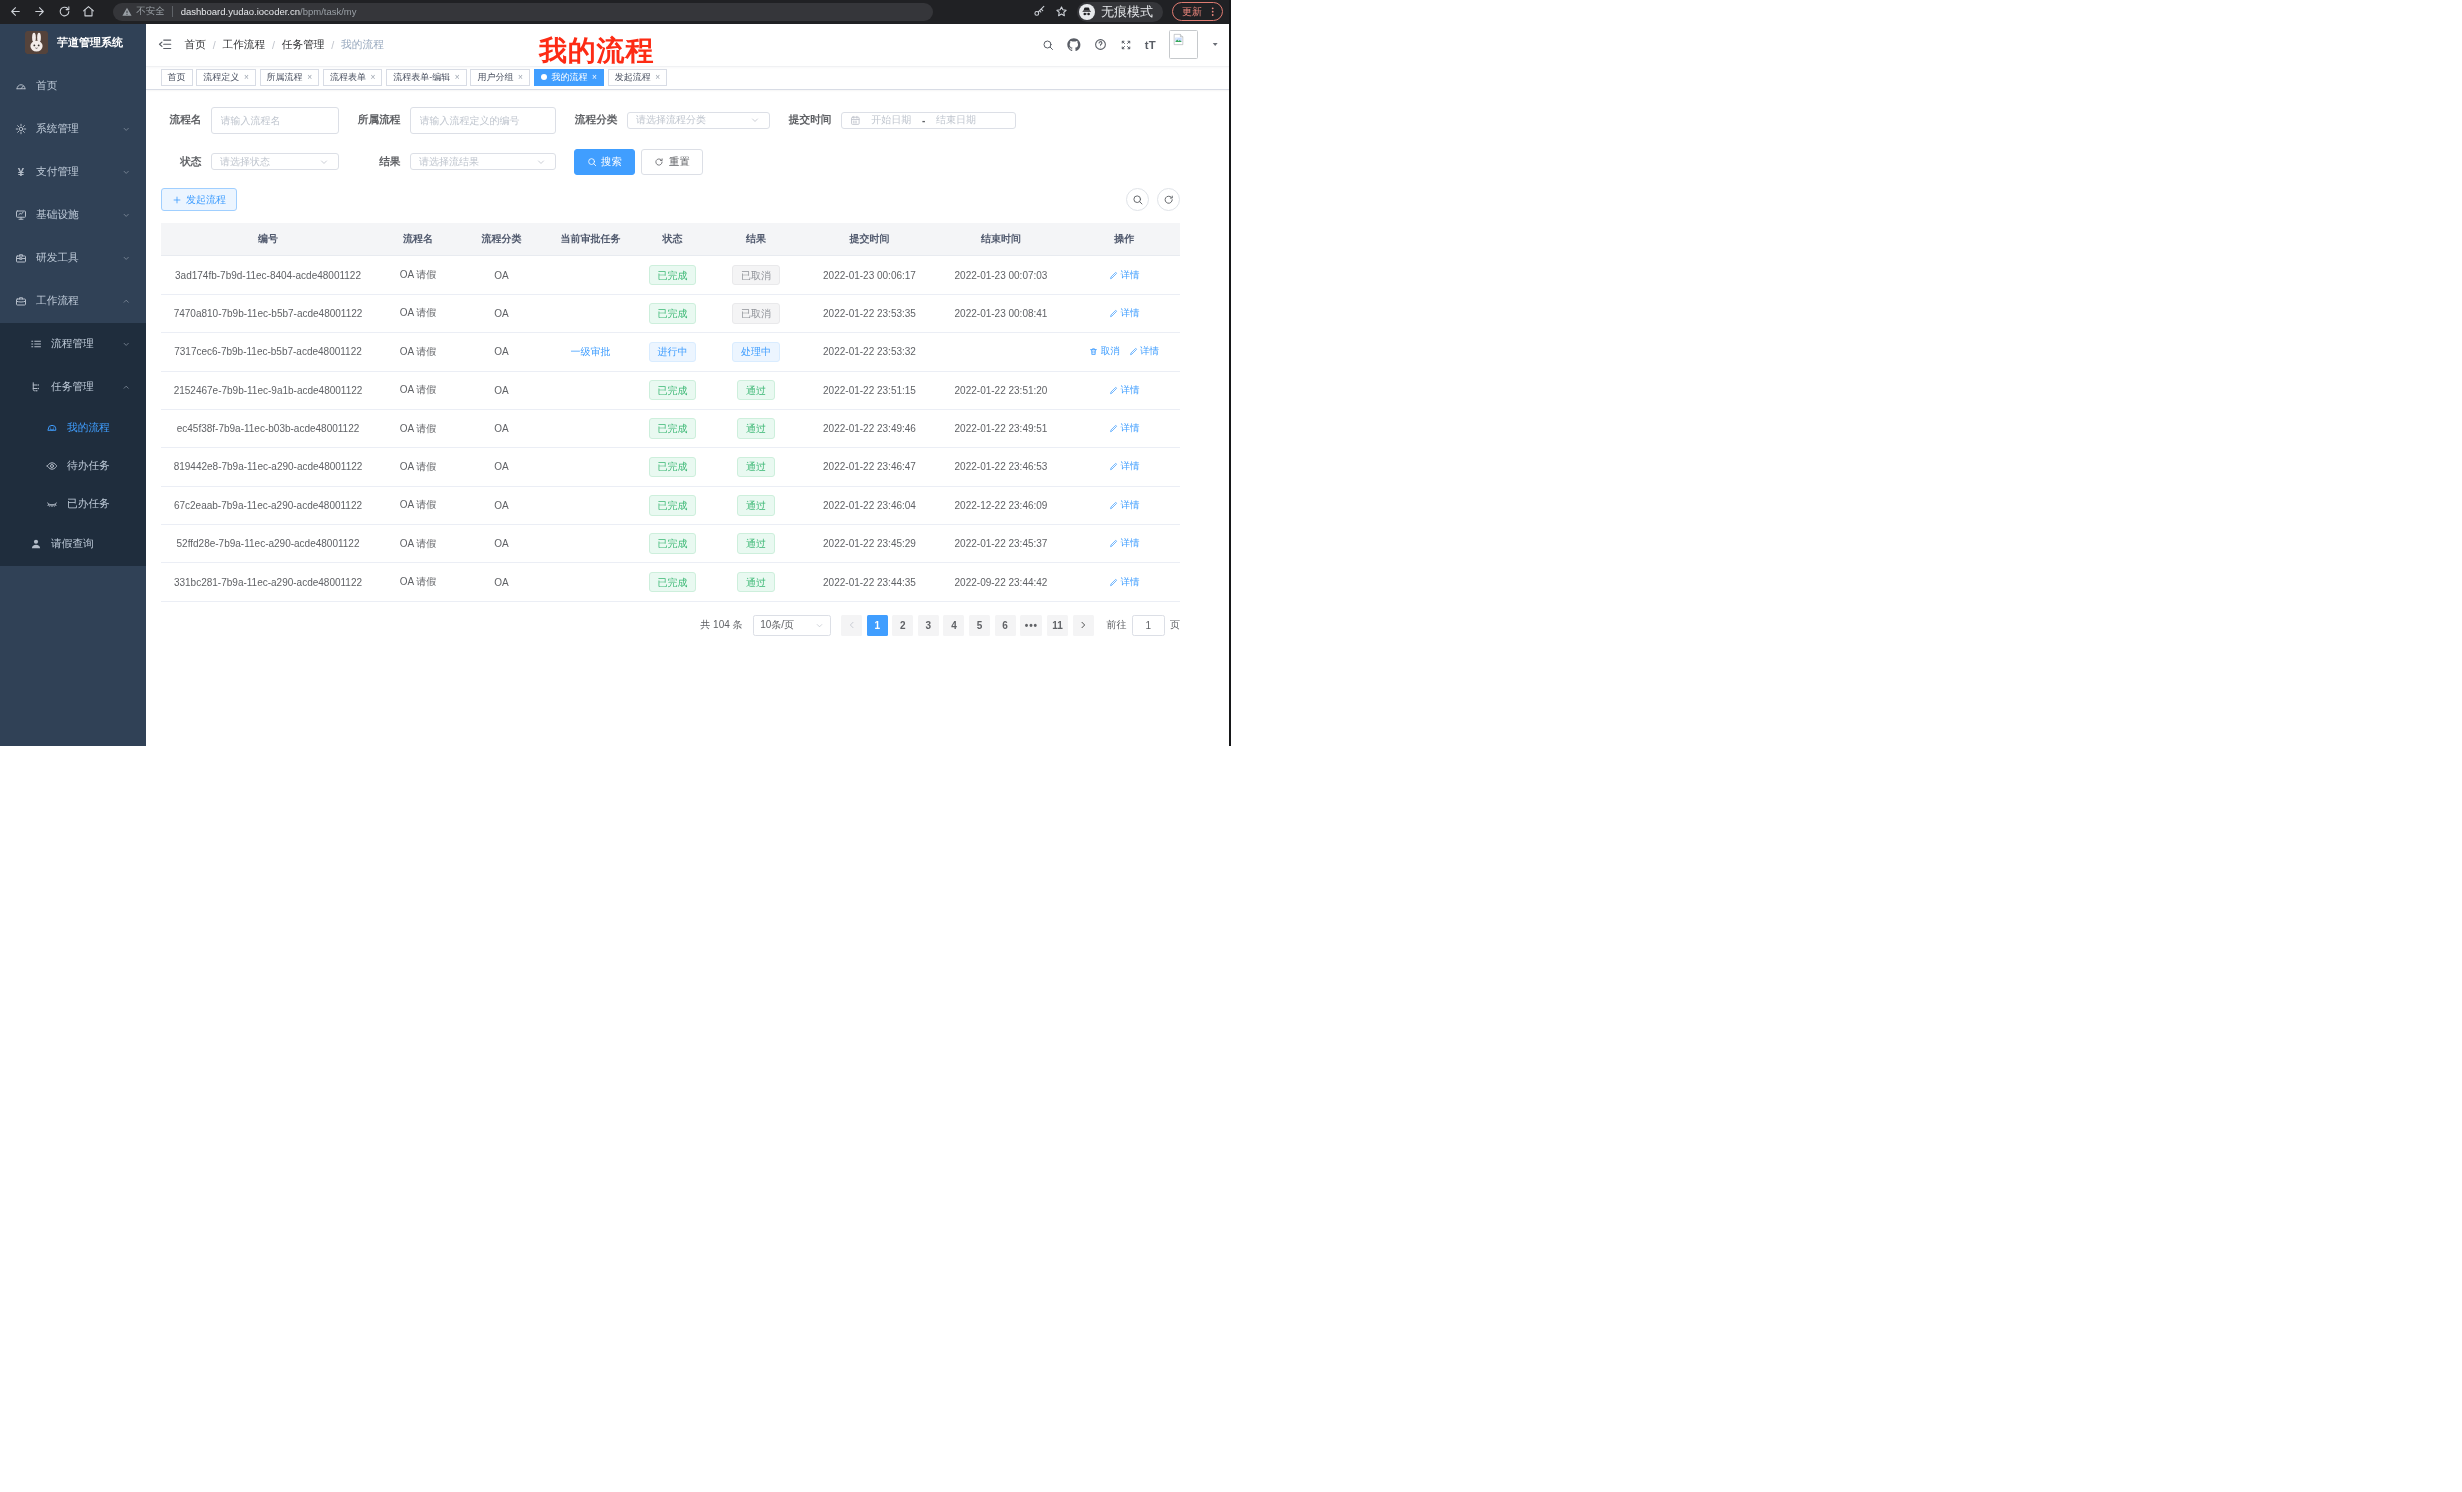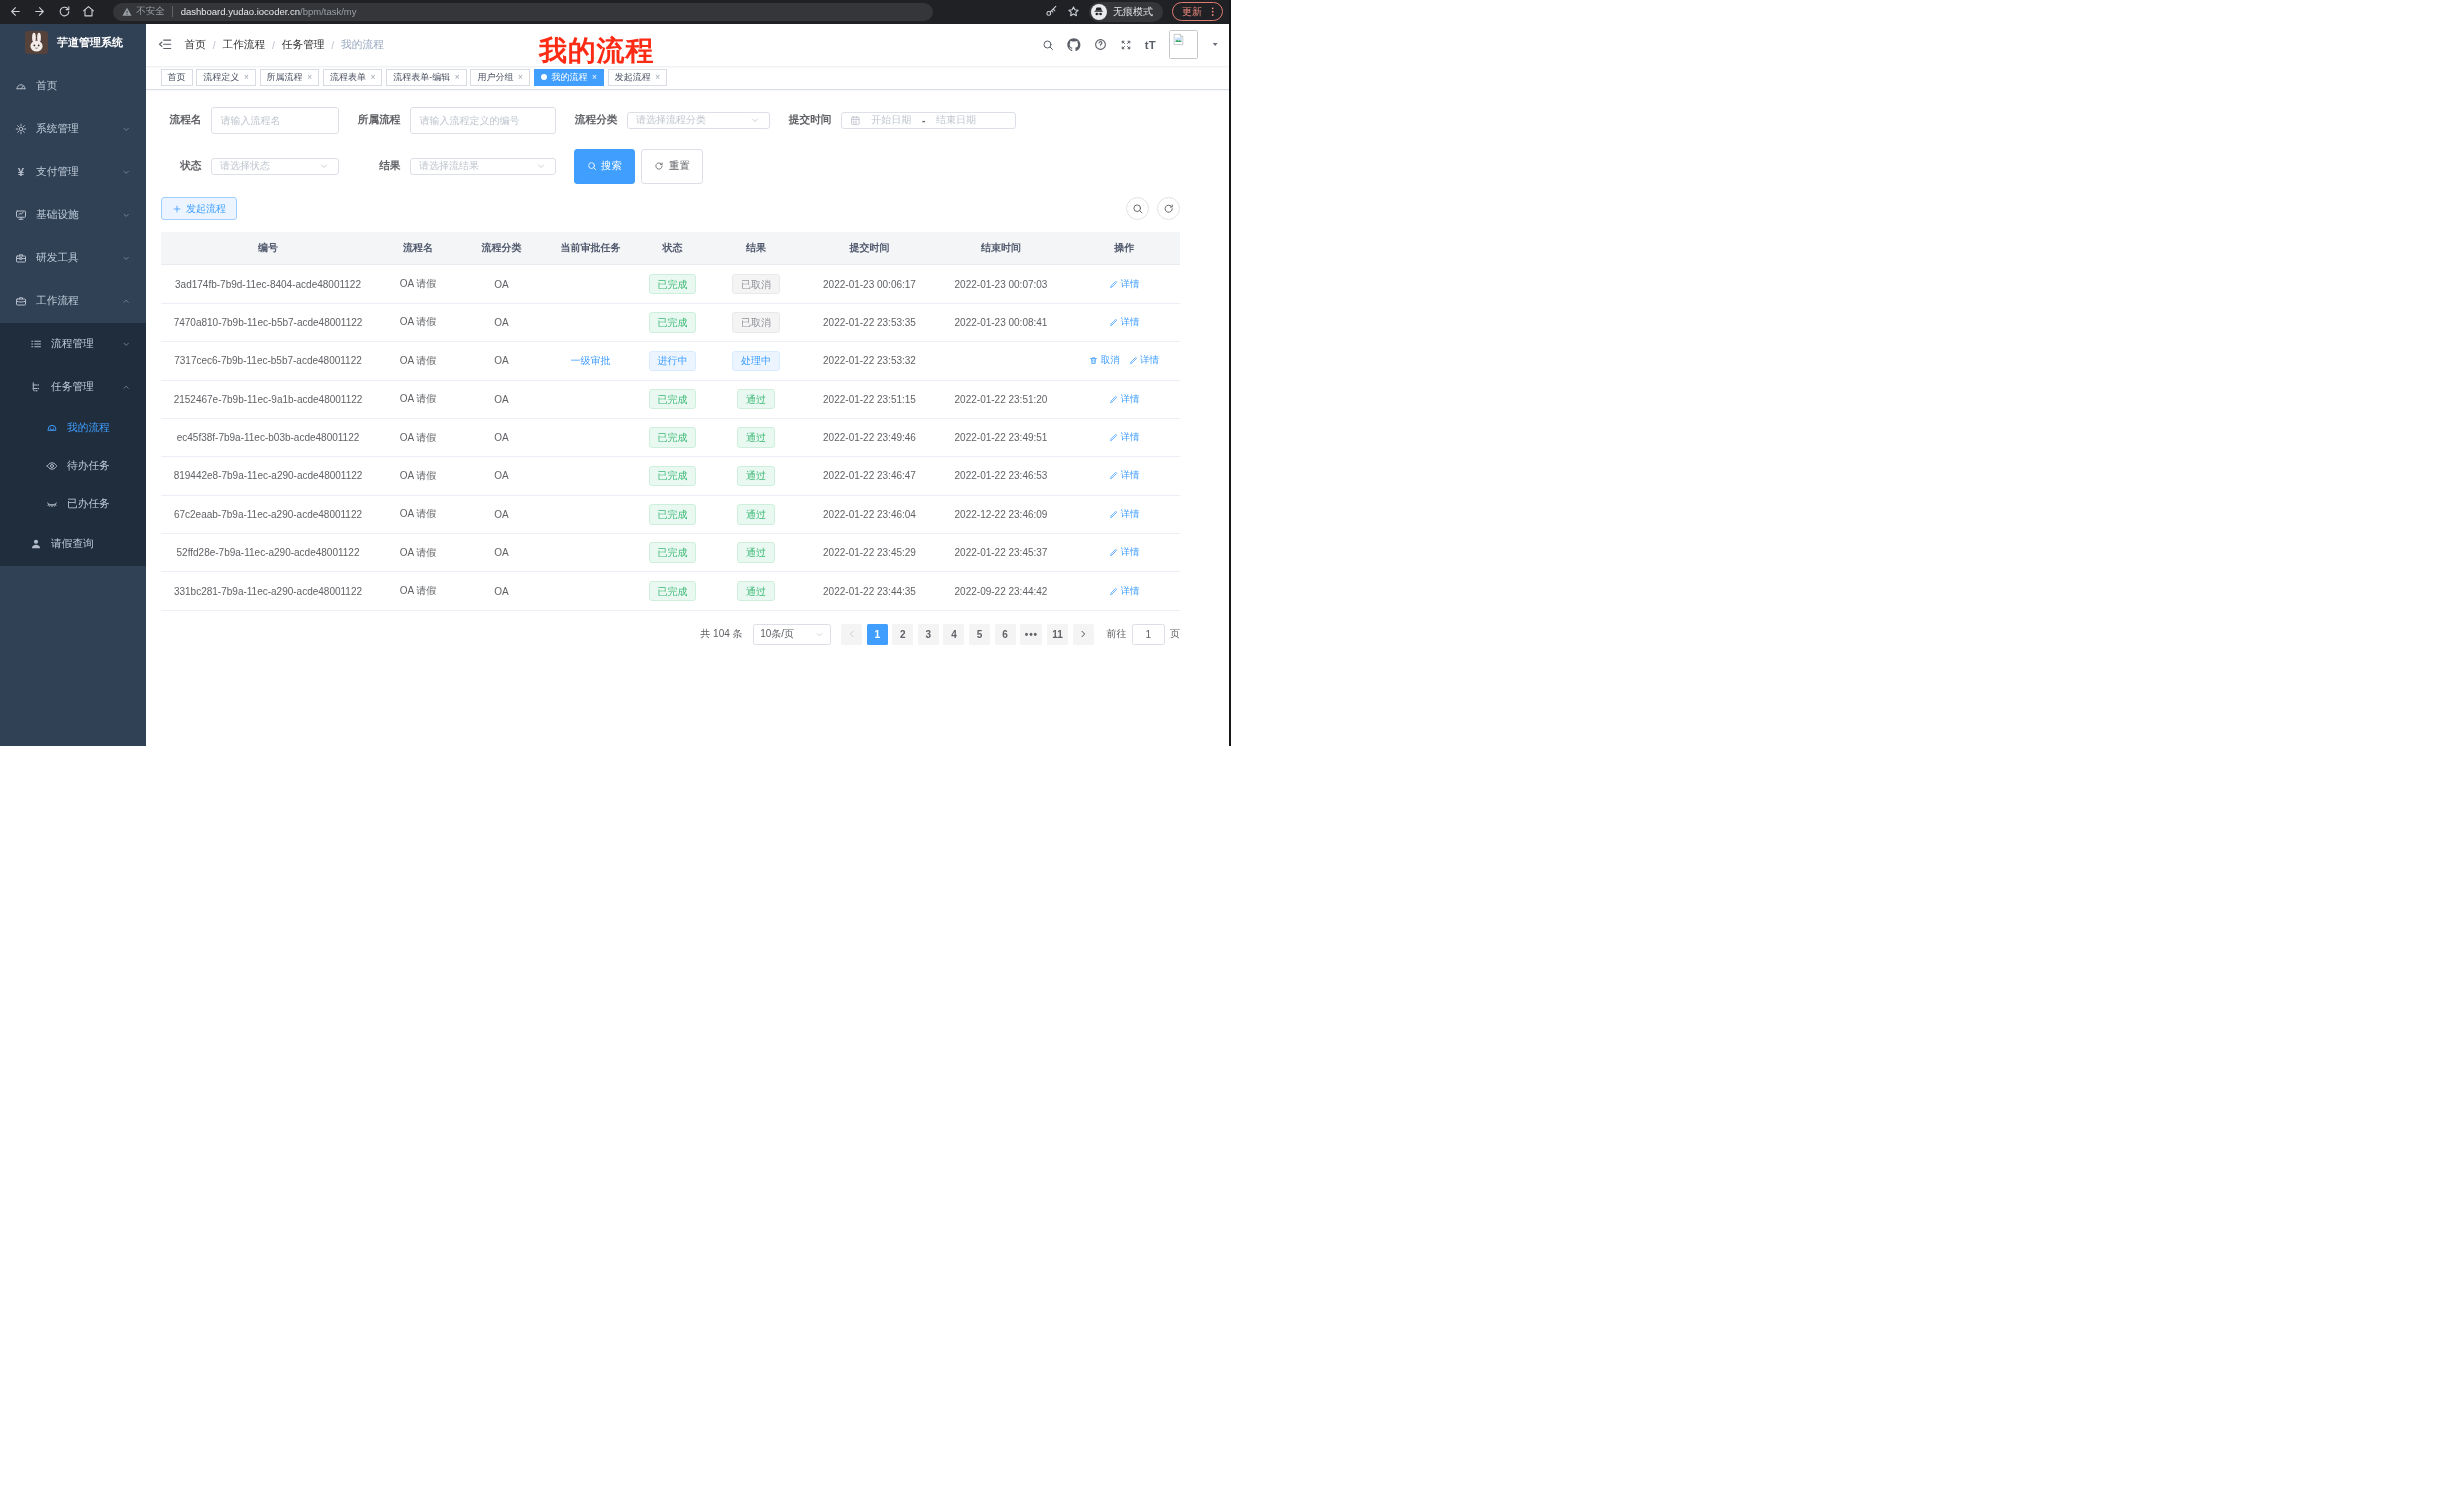--- a/index.html
+++ b/index.html
@@ -15,21 +15,21 @@
   .chrome { position:absolute; top:0; left:0; right:0; height:23.6px; background:#202124; display:flex; align-items:center; padding:0 7.6px 0 9px; z-index:60; }
   .chrome .navic { width:13px; height:13px; color:#ced2d8; margin-right:11.4px; cursor:pointer; }
   .urlbar { width:820px; height:17.5px; margin-left:6px; background:#35363a; border-radius:9px; display:flex; align-items:center; padding:0 9px; font-size:9.5px; color:#e8eaed; }
   .urlbar .warn { width:10px; height:10px; color:#9aa0a6; }
   .urlbar .sec { color:#9aa0a6; margin-left:4.6px; }
   .urlbar .div { width:0.8px; height:10.7px; background:#5f6368; margin:0 7.6px; }
   .urlbar .host { color:#e8eaed; }
   .urlbar .path { color:#9aa0a6; }
   .chrome-right { margin-left:auto; display:flex; align-items:center; gap:9px; }
   .chrome-right .navic { margin-right:0; }
-  .incog { display:flex; align-items:center; gap:6px; background:#35363a; border-radius:10.7px; height:20.5px; padding:0 10px 0 2.3px; color:#e8eaed; font-size:10px; }
+  .incog { display:flex; align-items:center; gap:6px; background:#35363a; border-radius:10.7px; height:20.5px; padding:0 10px 0 2.3px; color:#e8eaed; font-size:13px; }
   .incog .cir { width:16px; height:16px; border-radius:50%; background:#e8eaed; display:flex; align-items:center; justify-content:center; }
   .incog .cir .ic { width:11.4px; height:11.4px; color:#202124; }
   .updatepill { display:flex; align-items:center; gap:5.3px; height:19px; border:1.1px solid #df7b71; border-radius:10px; padding:0 3.8px 0 9px; color:#ee887e; font-size:10px; cursor:pointer; }
   .updatepill .ic { width:11.4px; height:11.4px; }
 
   
   .sidebar { position:absolute; top:23.6px; left:0; bottom:0; width:146px; background:#304156; z-index:40; }
   .logo-row { height:38px; display:flex; align-items:center; padding-left:25px; gap:9px; cursor:pointer; }
   .logo-img { width:23px; height:23px; border-radius:2.3px; overflow:hidden; flex:0 0 auto; }
   .logo-title { color:#fff; font-size:11px; font-weight:bold; white-space:nowrap; }
@@ -77,21 +77,21 @@
   .flabel.w1 { width:41px; }
   .flabel.w2 { width:44px; }
   .finput { height:27px; border:0.8px solid #dcdfe6; border-radius:3px; padding:0 9px; font-size:10px; color:#606266; outline:none; font-family:inherit; }
   .finput::placeholder { color:#bfc5ce; }
   .sel, .daterange { height:17px; border:0.8px solid #dcdfe6; border-radius:3px; background:#fff; display:flex; align-items:center; padding:0 8.4px; font-size:10px; cursor:pointer; }
   .sel { justify-content:space-between; }
   .ph { color:#bfc5ce; white-space:nowrap; }
   .sgray { width:10px; height:10px; color:#c0c4cc; }
   .daterange { gap:10.7px; }
   .dsep { color:#606266; font-weight:bold; }
-  .btn { height:35px; border-radius:3px; font-size:10.3px; display:inline-flex; align-items:center; gap:4.6px; padding:0 12px; cursor:pointer; border:0.8px solid transparent; font-family:inherit; }
+  .btn { height:26px; border-radius:3px; font-size:10.3px; display:inline-flex; align-items:center; gap:4.6px; padding:0 12px; cursor:pointer; border:0.8px solid transparent; font-family:inherit; }
   .btn .ic { width:10px; height:10px; }
   .btn.primary { background:#409eff; border-color:#409eff; color:#fff; }
   .btn.plainw { background:#fff; border-color:#dcdfe6; color:#606266; }
   .btn.create { height:23px; background:#ecf5ff; border-color:#a0cfff; color:#409eff; font-size:10px; padding:0 10px; }
   .toolrow { display:flex; align-items:center; margin-top:13.7px; }
   .toolrow .rgt { margin-left:auto; display:flex; gap:7.6px; }
   .cbtn { width:23px; height:23px; border-radius:50%; border:0.8px solid #dfe3e8; background:#fff; color:#5f6266; display:flex; align-items:center; justify-content:center; cursor:pointer; }
   .cbtn .ic { width:11.4px; height:11.4px; }
 
   table { width:100%; border-collapse:collapse; table-layout:fixed; margin-top:12px; }

